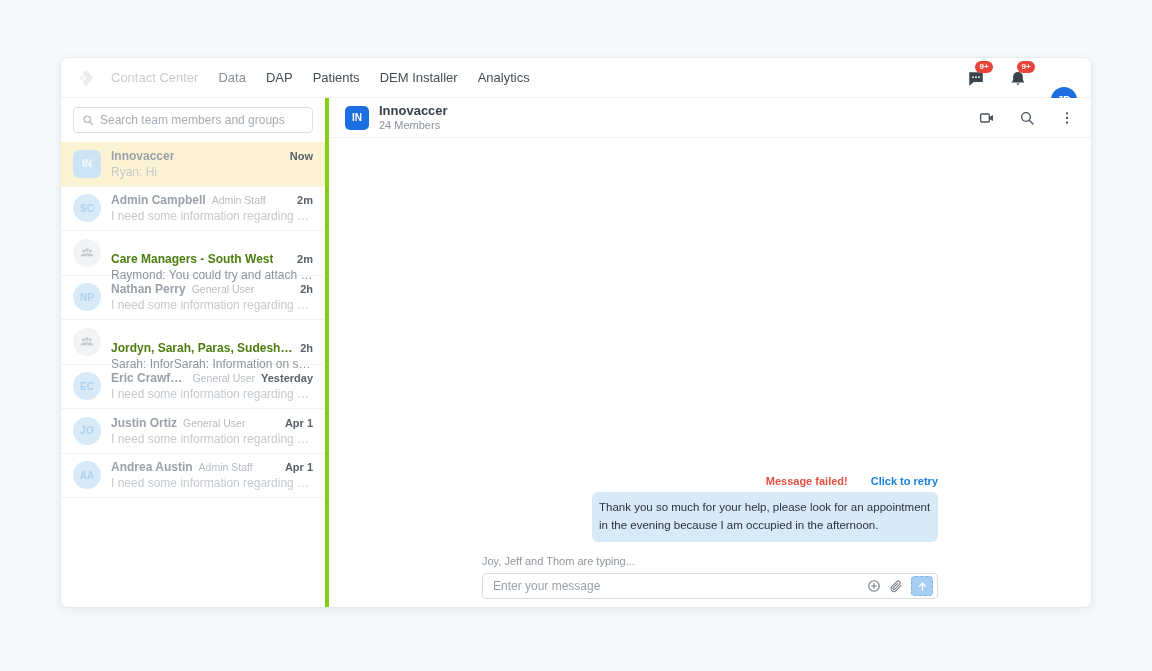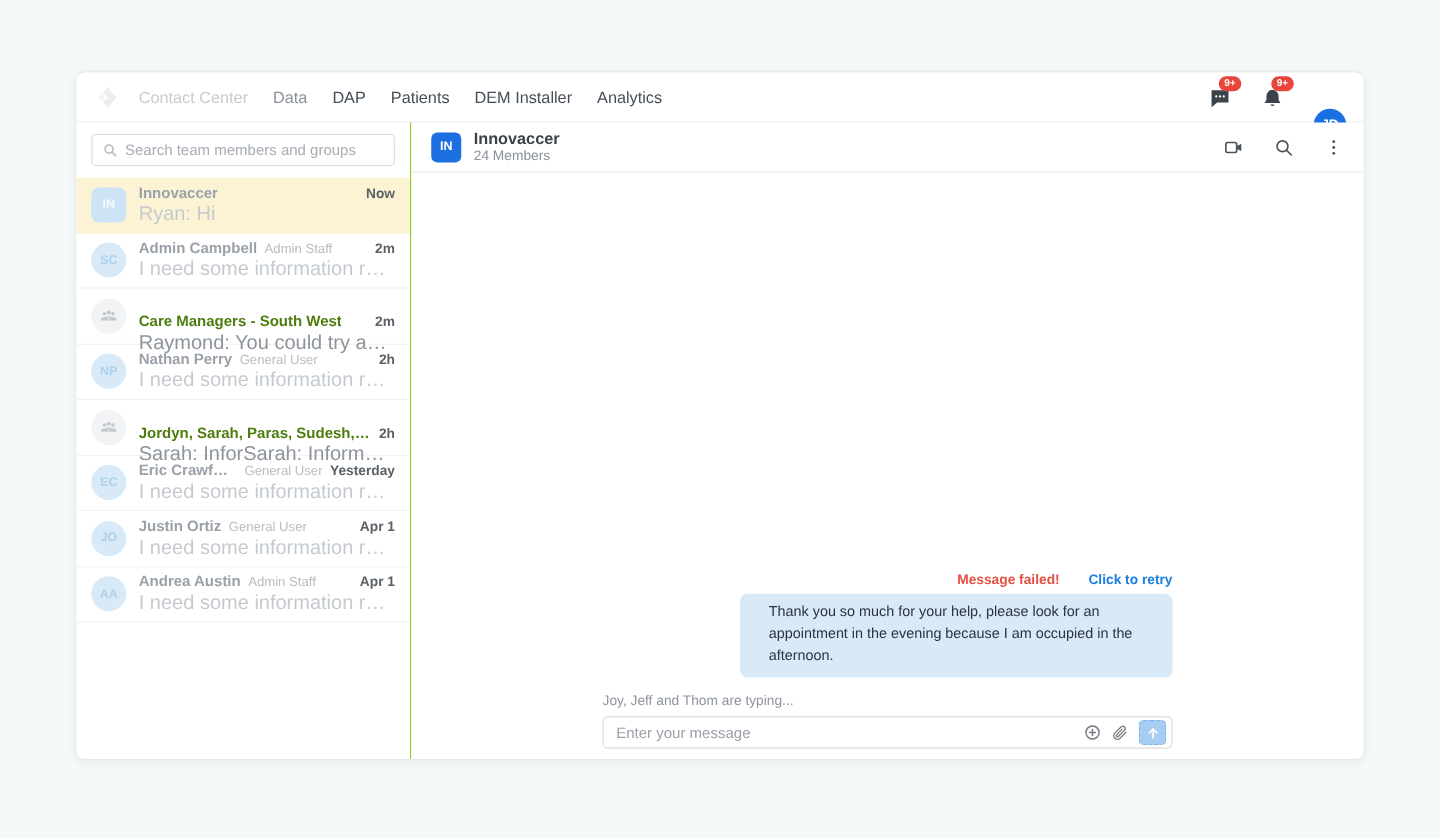--- a/index.html
+++ b/index.html
@@ -39,21 +39,21 @@
   .user-avatar {
     width:26px; height:26px; border-radius:50%; background:var(--accent-blue,#1b6fe0);
     color:#fff; font-size:11px; font-weight:bold;
     display:flex; align-items:center; justify-content:center;margin-top:45px;
   }
 
   
   .main { flex:1; display:flex; min-height:0; }
 
   
-  .sidebar { width:268px; flex:none; border-right:1px solid #84cc16; display:flex; flex-direction:column; background:#fff; }
+  .sidebar { width:268px; flex:none; border-right:4px solid #84cc16; display:flex; flex-direction:column; background:#fff; }
   .search-box { padding:9px 12px; flex:none; }
   .search-field {
     height:26px; border:1px solid #dde0e3; border-radius:4px; background:#fff;
     display:flex; align-items:center; padding:0 8px; gap:6px;
   }
   .search-field svg { width:12px; height:12px; color:#b4bac0; flex:none; }
   .search-field input {
     border:none; outline:none; flex:1; font-size:12px; color:#4a525a;
     font-family:"Liberation Sans", sans-serif; background:transparent;
   }
@@ -76,21 +76,21 @@
   .conv-main { flex:1; min-width:0; }
   .conv-top { display:flex; align-items:baseline; gap:6px; }
   .conv-name {
     font-size:12px; font-weight:bold; color:#9aa1a9;
     white-space:nowrap; overflow:hidden; text-overflow:ellipsis; flex:0 1 auto;
   }
   .conv.unread .conv-name { color:#4d7c0f;margin-top:28px; }
   .conv-role { font-size:10.5px; color:#b7bdc3; white-space:nowrap; flex:none; }
   .conv-time { margin-left:auto; font-size:11px; font-weight:bold; color:#5a6168; white-space:nowrap; flex:none;text-align:center; }
   .conv-preview {
-    font-size:16px; color:#c5cacf; margin-top:2px;
+    font-size:12px; color:#c5cacf; margin-top:2px;
     white-space:nowrap; overflow:hidden; text-overflow:ellipsis;
   }
   .conv.unread .conv-preview { color:#8d949c; }
 
   
   .chat { flex:1; display:flex; flex-direction:column; min-width:0; background:#fff; }
   .chat-header {
     height:40px; flex:none; display:flex; align-items:center; gap:10px;
     padding:0 16px; border-bottom:1px solid #eef0f2;
   }
@@ -107,21 +107,21 @@
   .chat-body {
     flex:1; min-height:0; display:flex; flex-direction:column; justify-content:flex-end;
     padding-bottom:8px;
   }
   .chat-column { width:456px; margin:0 auto; display:flex; flex-direction:column; }
   .failed-row { text-align:right; font-size:11px; font-weight:bold; margin-bottom:5px; }
   .failed-text { color:var(--error-red,#e34f43); }
   .retry-link { color:var(--link-blue,#1b7fe0); margin-left:20px; cursor:pointer; }
   .bubble {
     align-self:flex-end; max-width:346px; background:var(--bubble-blue,#d8e9f8);
-    border-radius:6px; padding:7px 23px; font-size:11.5px; line-height:1.55; color:#2b333d;
+    border-radius:6px; padding:7px 7px; font-size:11.5px; line-height:1.55; color:#2b333d;
   }
   .typing { font-size:11px; color:#8e959c; margin:13px 0 6px 0; }
   .composer {
     height:26px; border:1px solid #d9dde0; border-radius:4px; background:#fff;
     display:flex; align-items:center; padding:0 4px 0 10px; gap:8px;
   }
   .composer input {
     flex:1; border:none; outline:none; font-size:12px; color:#4a525a;
     font-family:"Liberation Sans", sans-serif; background:transparent;
   }

